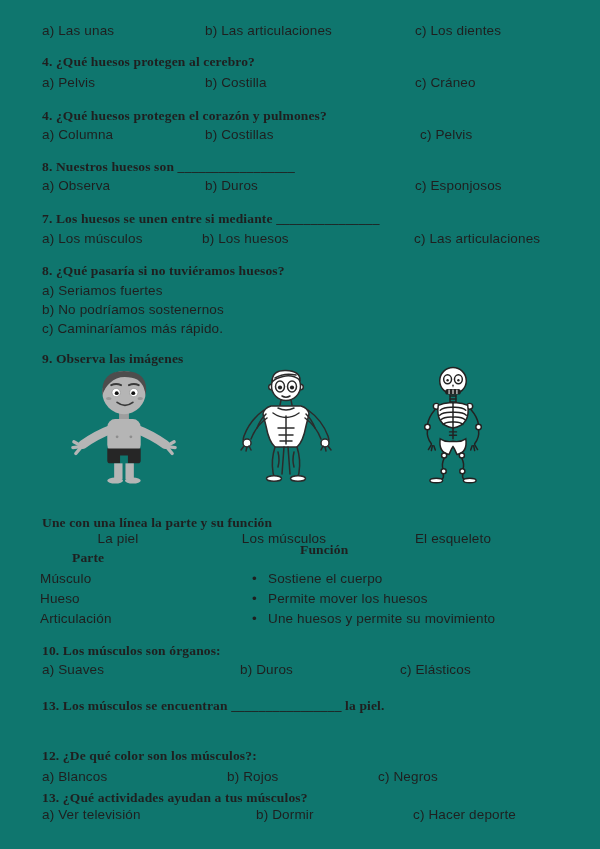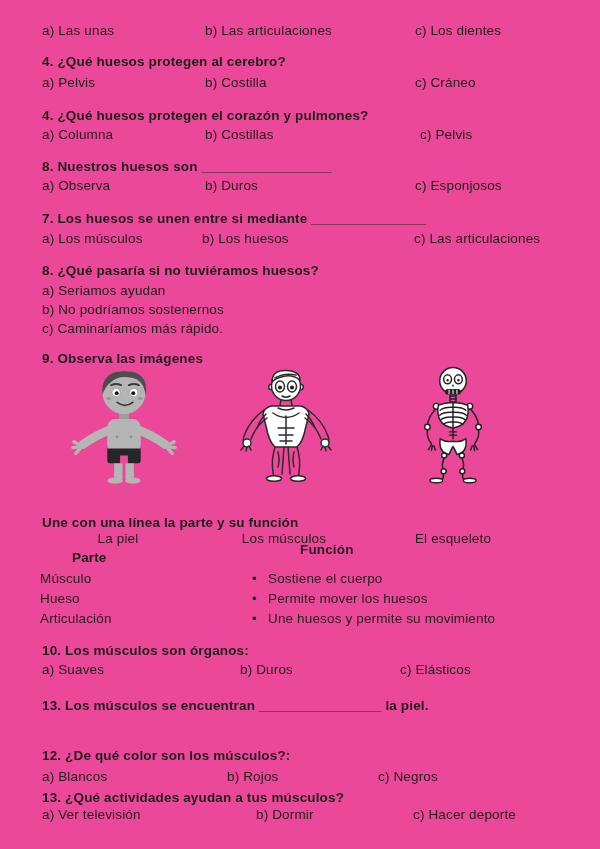--- a/index.html
+++ b/index.html
@@ -2,26 +2,26 @@
 <html><head>
 <meta charset="utf-8">
 <style>
   * { margin:0; padding:0; box-sizing:border-box; }
   html, body { background:#ffffff; }
   body {
     width:600px; height:849px; position:relative; overflow:hidden;
     font-family:"Liberation Sans","DejaVu Sans",sans-serif;
     color:#1f1f1f;
   }
-  .page { position:absolute; inset:0; background:#ec4899; }
+  .page { position:absolute; inset:0; background:#0f766e; }
   .line {
     position:absolute; font-size:13.5px; letter-spacing:.15px;
     white-space:nowrap; line-height:17px;
   }
-  .bold { font-weight:700; }
+  .bold { font-weight:700;font-family:Liberation Serif, serif; }
   .row { position:absolute; left:0; width:600px; height:18px; }
   .opt {
     position:absolute; top:0; font-size:13.5px; letter-spacing:.15px;
     white-space:nowrap; line-height:17px;
   }
   .fig { position:absolute; }
   .fig-label {
     position:absolute; width:110px; text-align:center;
     font-size:13.5px; letter-spacing:.15px; white-space:nowrap;margin-top:47px;
   }
@@ -60,21 +60,21 @@
   </div>
 
   <div class="line bold" style="top:210px; left:42px">7. Los huesos se unen entre si mediante _______________</div>
   <div class="row" style="top:230px">
     <span class="opt" style="left:42px">a) Los músculos</span>
     <span class="opt" style="left:202px">b) Los huesos</span>
     <span class="opt" style="left:414px">c) Las articulaciones</span>
   </div>
 
   <div class="line bold" style="top:262px; left:42px">8. ¿Qué pasaría si no tuviéramos huesos?</div>
-  <div class="line" style="top:282px; left:42px">a) Seriamos ayudan</div>
+  <div class="line" style="top:282px; left:42px">a) Seriamos fuertes</div>
   <div class="line" style="top:301px; left:42px">b) No podríamos sostenernos</div>
   <div class="line" style="top:320px; left:42px">c) Caminaríamos más rápido.</div>
 
   <div class="line bold" style="top:350px; left:42px">9. Observa las imágenes</div>
 
   <svg class="fig" style="left:62px; top:366px" width="124" height="118" viewBox="0 0 124 120" aria-hidden="true">
     <path d="M50,64 Q34,70 20,80" stroke="#b5b5b5" stroke-width="9" stroke-linecap="round" fill="none"></path>
     <path d="M74,64 Q90,70 104,80" stroke="#b5b5b5" stroke-width="9" stroke-linecap="round" fill="none"></path>
     <g stroke="#b5b5b5" stroke-width="3.4" stroke-linecap="round">
       <path d="M18,81 L11,77"></path>

